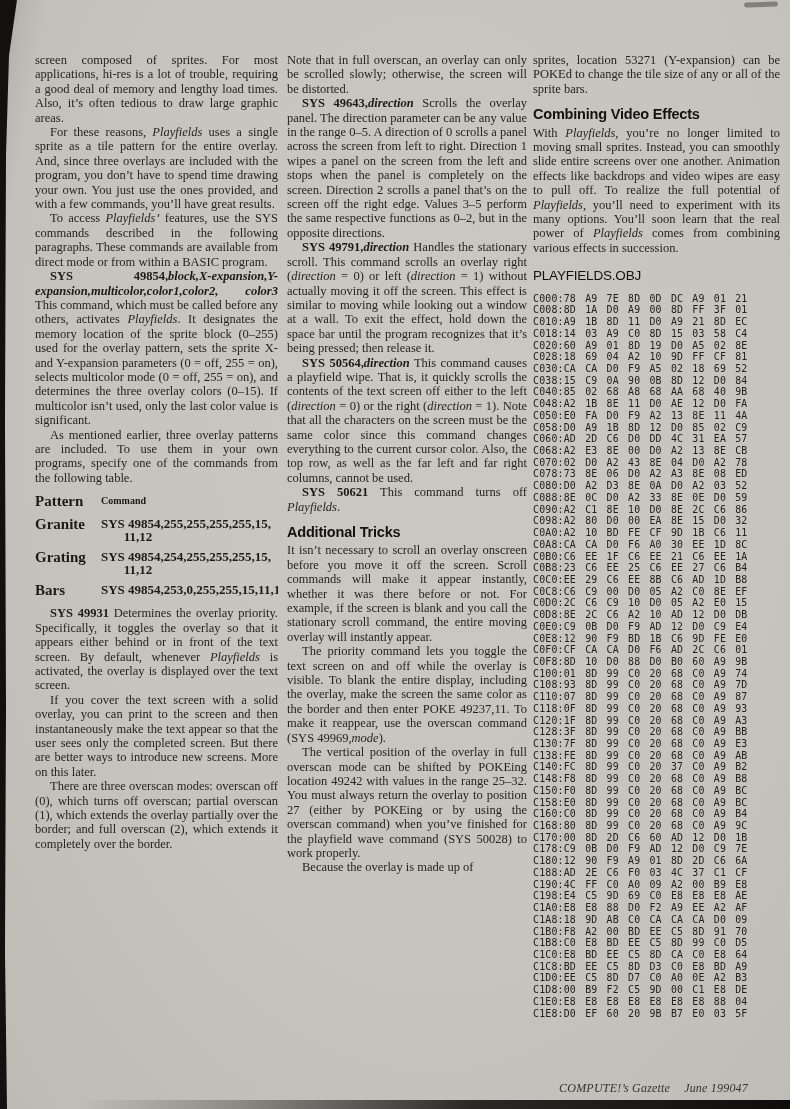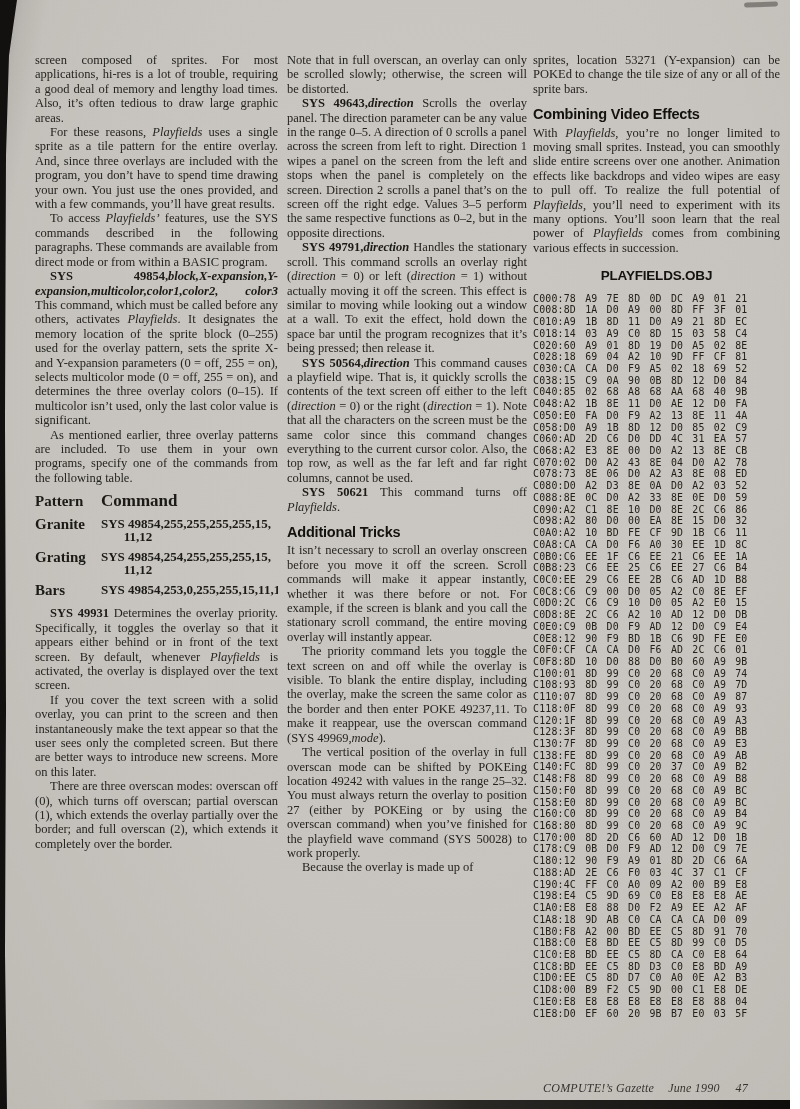--- a/index.html
+++ b/index.html
@@ -36,38 +36,38 @@
   .subhead{
     font-family:"Liberation Sans", sans-serif; font-weight:bold; font-size:14.5px;
     letter-spacing:-0.2px; margin:11px 0 4px 0; color:#14120e; text-align:left;
   }
   
   .cmdtable{margin:9px 0 9px 0; font-weight:bold; color:#1c1a16; text-align:left;}
   .trow{display:flex; margin-bottom:6px;}
   .trow.thead{margin-bottom:8px;}
   .tc-pattern{width:66px; flex:none; font-size:15px;}
   .tc-command{flex:1; font-size:13px; white-space:pre; line-height:13.6px;}
-  .trow.thead .tc-command{font-size:17px;}
+  .trow.thead .tc-command{font-size:10px;}
   
   .listing-title{
-    font-family:"Liberation Sans", sans-serif; font-weight:bold; font-size:13.5px;
-    letter-spacing:-0.2px; margin:14px 0 9px 0; color:#14120e; text-align:center;
+    font-family:"Liberation Sans", sans-serif; font-weight:normal; font-size:13.5px;
+    letter-spacing:-0.2px; margin:14px 0 9px 0; color:#14120e; text-align:left;
   }
   .listing{text-align:left;}
   .hexline{
     font-family:"DejaVu Sans Mono", monospace; font-size:9.9px; line-height:11.72px;
     white-space:pre; word-spacing:3px; letter-spacing:0.2px; color:#232119;
   }
   
   .footer{
     position:absolute; right:42px; bottom:13px; font-style:italic; font-size:12px;
     color:#37342f; letter-spacing:0.2px;
   }
   .footer .issue{margin-left:14px;}
-  .footer .pageno{margin-left:16px; font-style:italic;}
+  .footer .pageno{font-style:italic;}
 </style>
 </head>
 <body>
 
 <div class="page">
   <div class="edge-left"></div>
   <div class="speck-top-right"></div>
 
   <div class="col col-left">
       <p class="para">screen composed of sprites. For most applications, hi-res is a lot of trouble, requiring a good deal of memory and lengthy load times. Also, it’s often tedious to draw large graphic areas.</p>
@@ -134,21 +134,21 @@
         <div class="hexline">C070:02 D0 A2 43 8E 04 D0 A2 78</div>
         <div class="hexline">C078:73 8E 06 D0 A2 A3 8E 08 ED</div>
         <div class="hexline">C080:D0 A2 D3 8E 0A D0 A2 03 52</div>
         <div class="hexline">C088:8E 0C D0 A2 33 8E 0E D0 59</div>
         <div class="hexline">C090:A2 C1 8E 10 D0 8E 2C C6 86</div>
         <div class="hexline">C098:A2 80 D0 00 EA 8E 15 D0 32</div>
         <div class="hexline">C0A0:A2 10 BD FE CF 9D 1B C6 11</div>
         <div class="hexline">C0A8:CA CA D0 F6 A0 30 EE 1D 8C</div>
         <div class="hexline">C0B0:C6 EE 1F C6 EE 21 C6 EE 1A</div>
         <div class="hexline">C0B8:23 C6 EE 25 C6 EE 27 C6 B4</div>
-        <div class="hexline">C0C0:EE 29 C6 EE 2B C6 AD 1D B8</div>
+        <div class="hexline">C0C0:EE 29 C6 EE 8B C6 AD 1D B8</div>
         <div class="hexline">C0C8:C6 C9 00 D0 05 A2 C0 8E EF</div>
         <div class="hexline">C0D0:2C C6 C9 10 D0 05 A2 E0 15</div>
         <div class="hexline">C0D8:8E 2C C6 A2 10 AD 12 D0 DB</div>
         <div class="hexline">C0E0:C9 0B D0 F9 AD 12 D0 C9 E4</div>
         <div class="hexline">C0E8:12 90 F9 BD 1B C6 9D FE E0</div>
         <div class="hexline">C0F0:CF CA CA D0 F6 AD 2C C6 01</div>
         <div class="hexline">C0F8:8D 10 D0 88 D0 B0 60 A9 9B</div>
         <div class="hexline">C100:01 8D 99 C0 20 68 C0 A9 74</div>
         <div class="hexline">C108:93 8D 99 C0 20 68 C0 A9 7D</div>
         <div class="hexline">C110:07 8D 99 C0 20 68 C0 A9 87</div>

